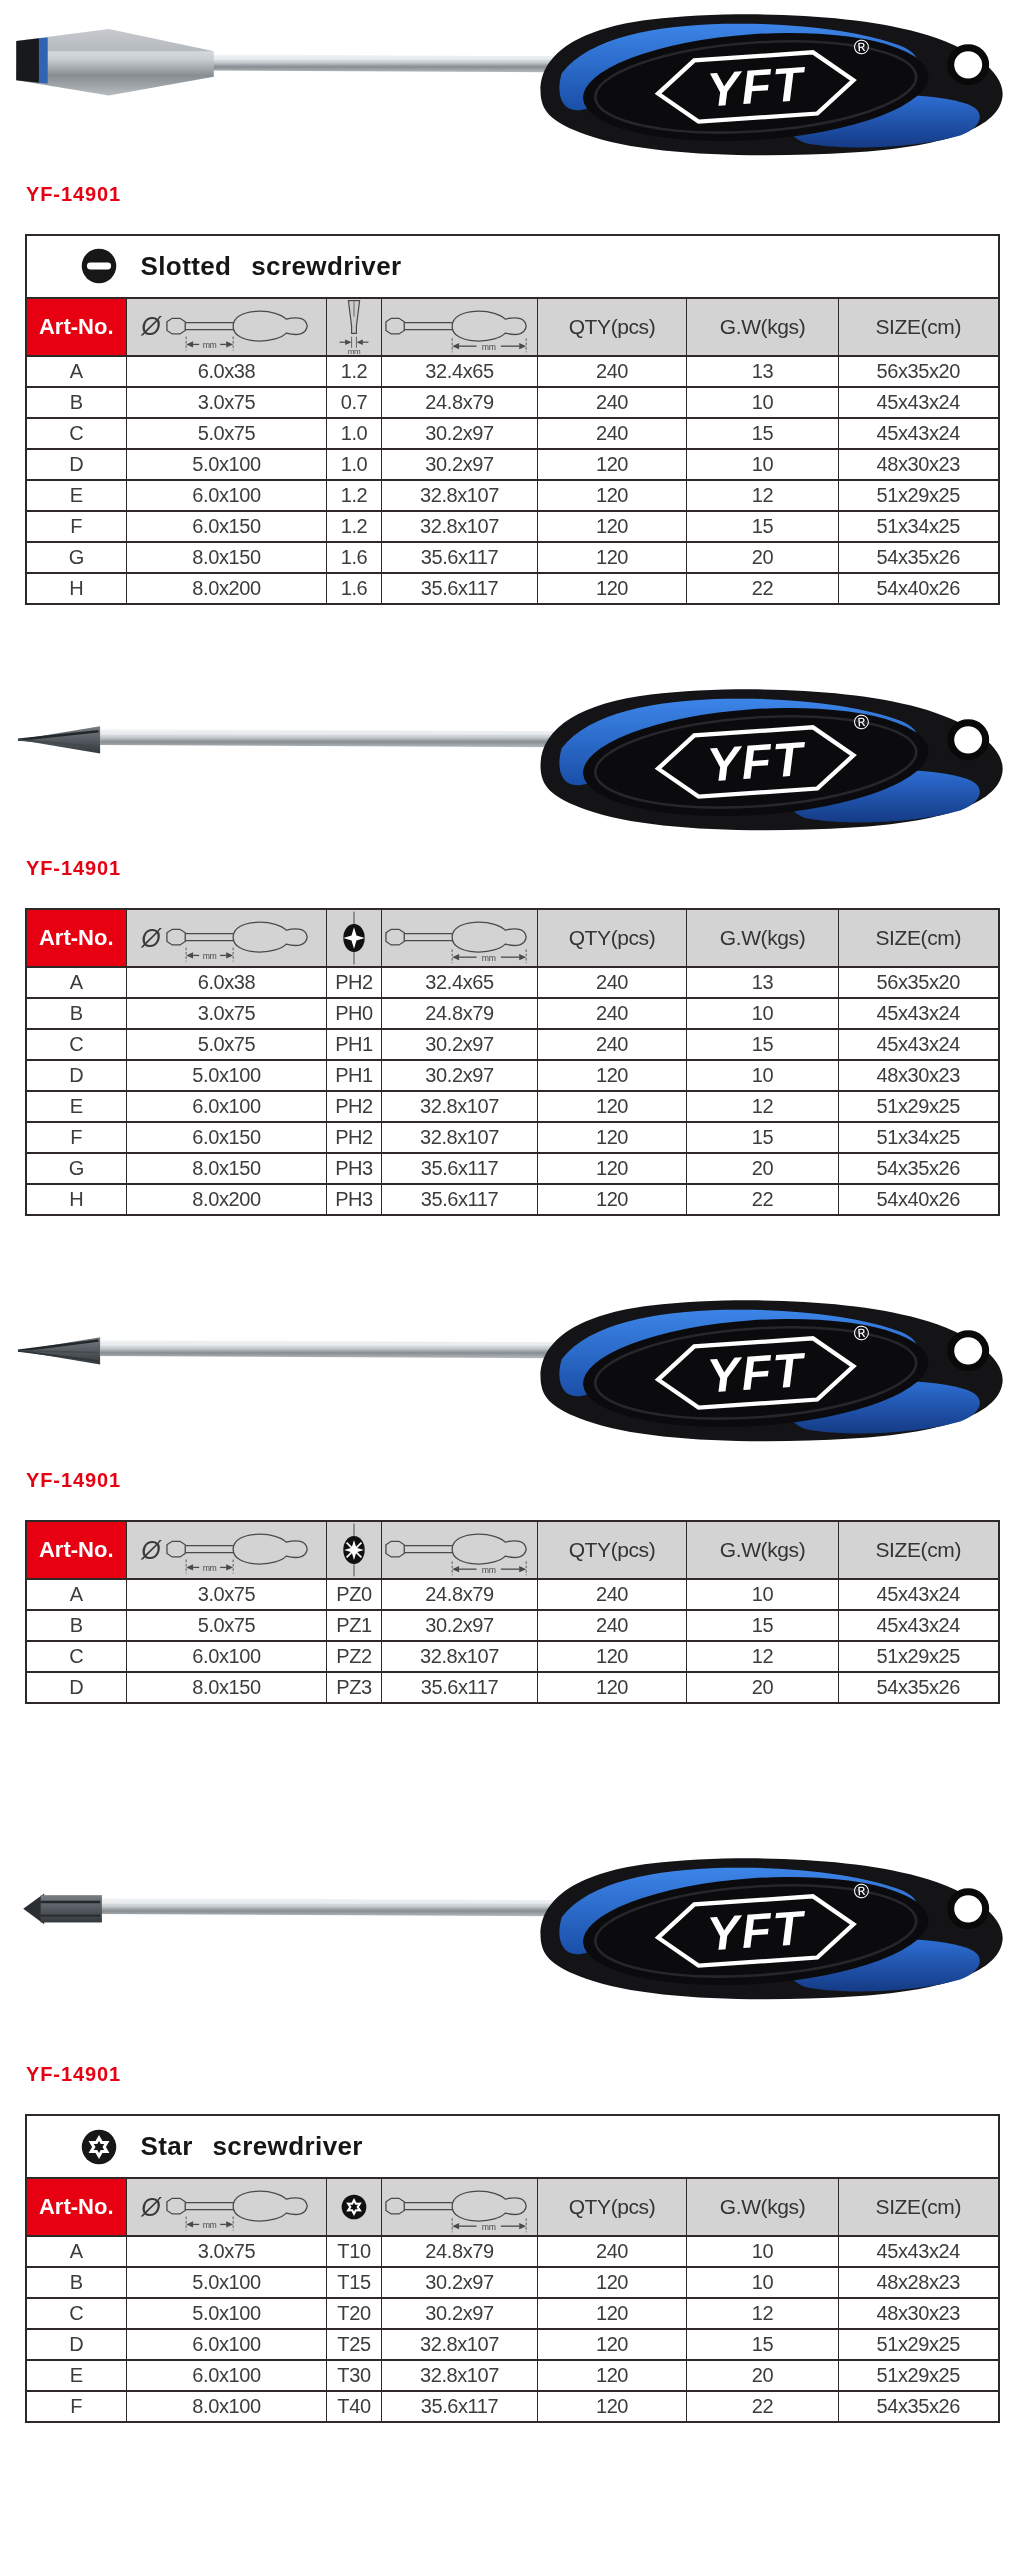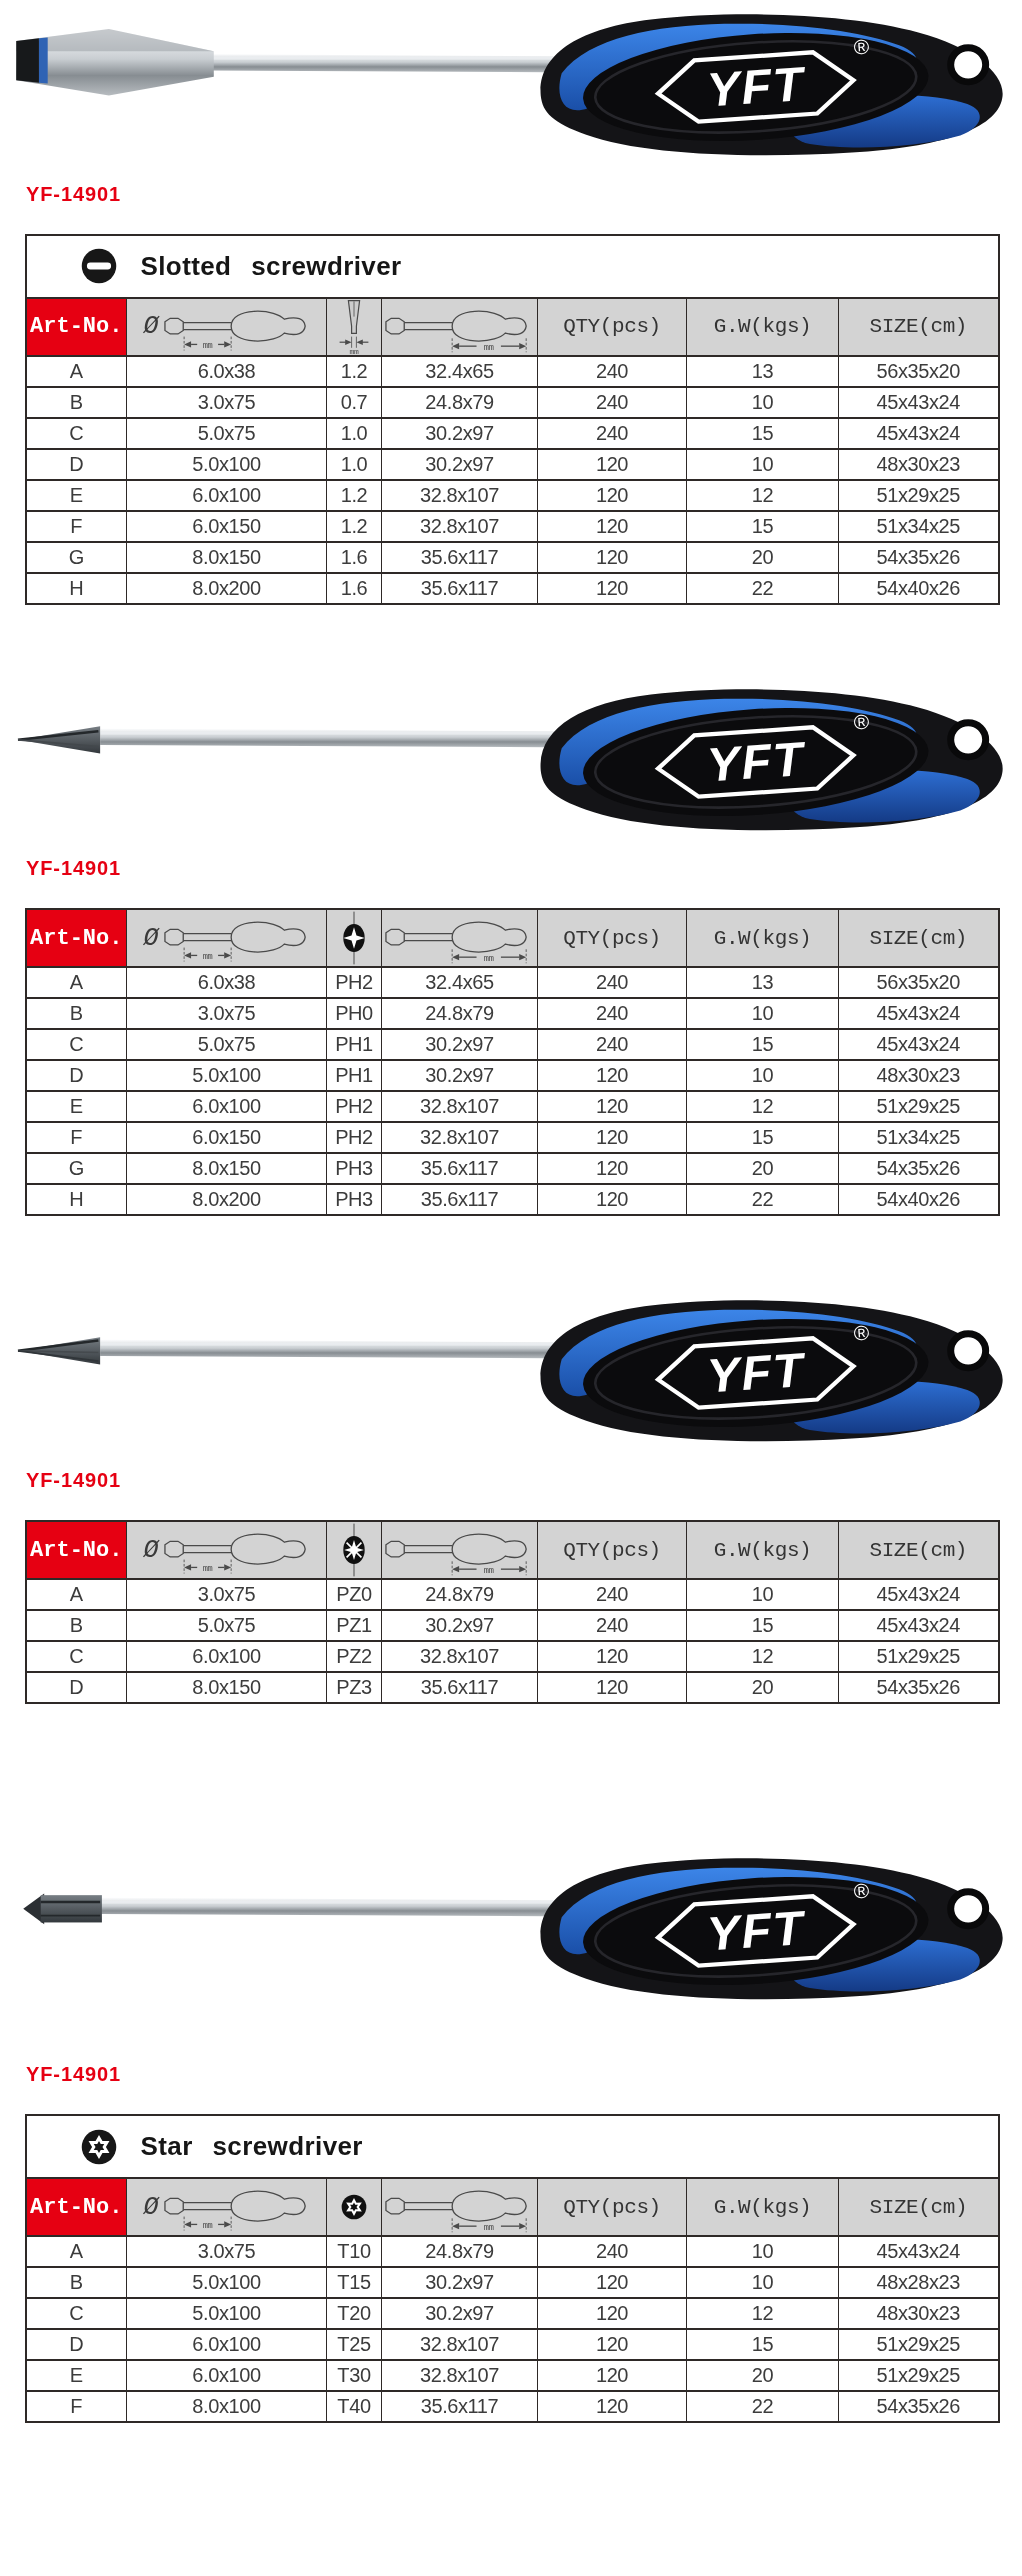--- a/index.html
+++ b/index.html
@@ -32,21 +32,20 @@
     height:63px;background:#ffffff;text-align:left;border-bottom:2.6px solid var(--bdr);
   }
   .title-wrap{display:flex;align-items:center;gap:23px;padding-left:53px;}
   .drive-icon{width:38px;height:38px;display:inline-flex;}
   .title-text{
     font-size:26px;font-weight:bold;color:#161616;word-spacing:12.2px;letter-spacing:0.4px;
   }
   .head-row th{
     height:47px;background:var(--hdr-gray);font-weight:normal;font-size:21px;color:#343434;
     letter-spacing:-0.4px;
-    font-family:Liberation Mono, monospace;
   }
   .head-row th.col-art{
     background:var(--red);color:#ffffff;font-weight:bold;font-size:22px;letter-spacing:0;
   }
   .phi-wrap{display:flex;align-items:center;justify-content:center;gap:2.6px;}
   .phi-sym{font-size:25px;font-style:italic;color:#3a3a3a;line-height:1;}
   .lineart svg{display:block;}
   .col-tip span svg{display:block;margin:0 auto;}
   .spec-table tbody td{
     height:31px;font-size:20px;color:var(--ink);

